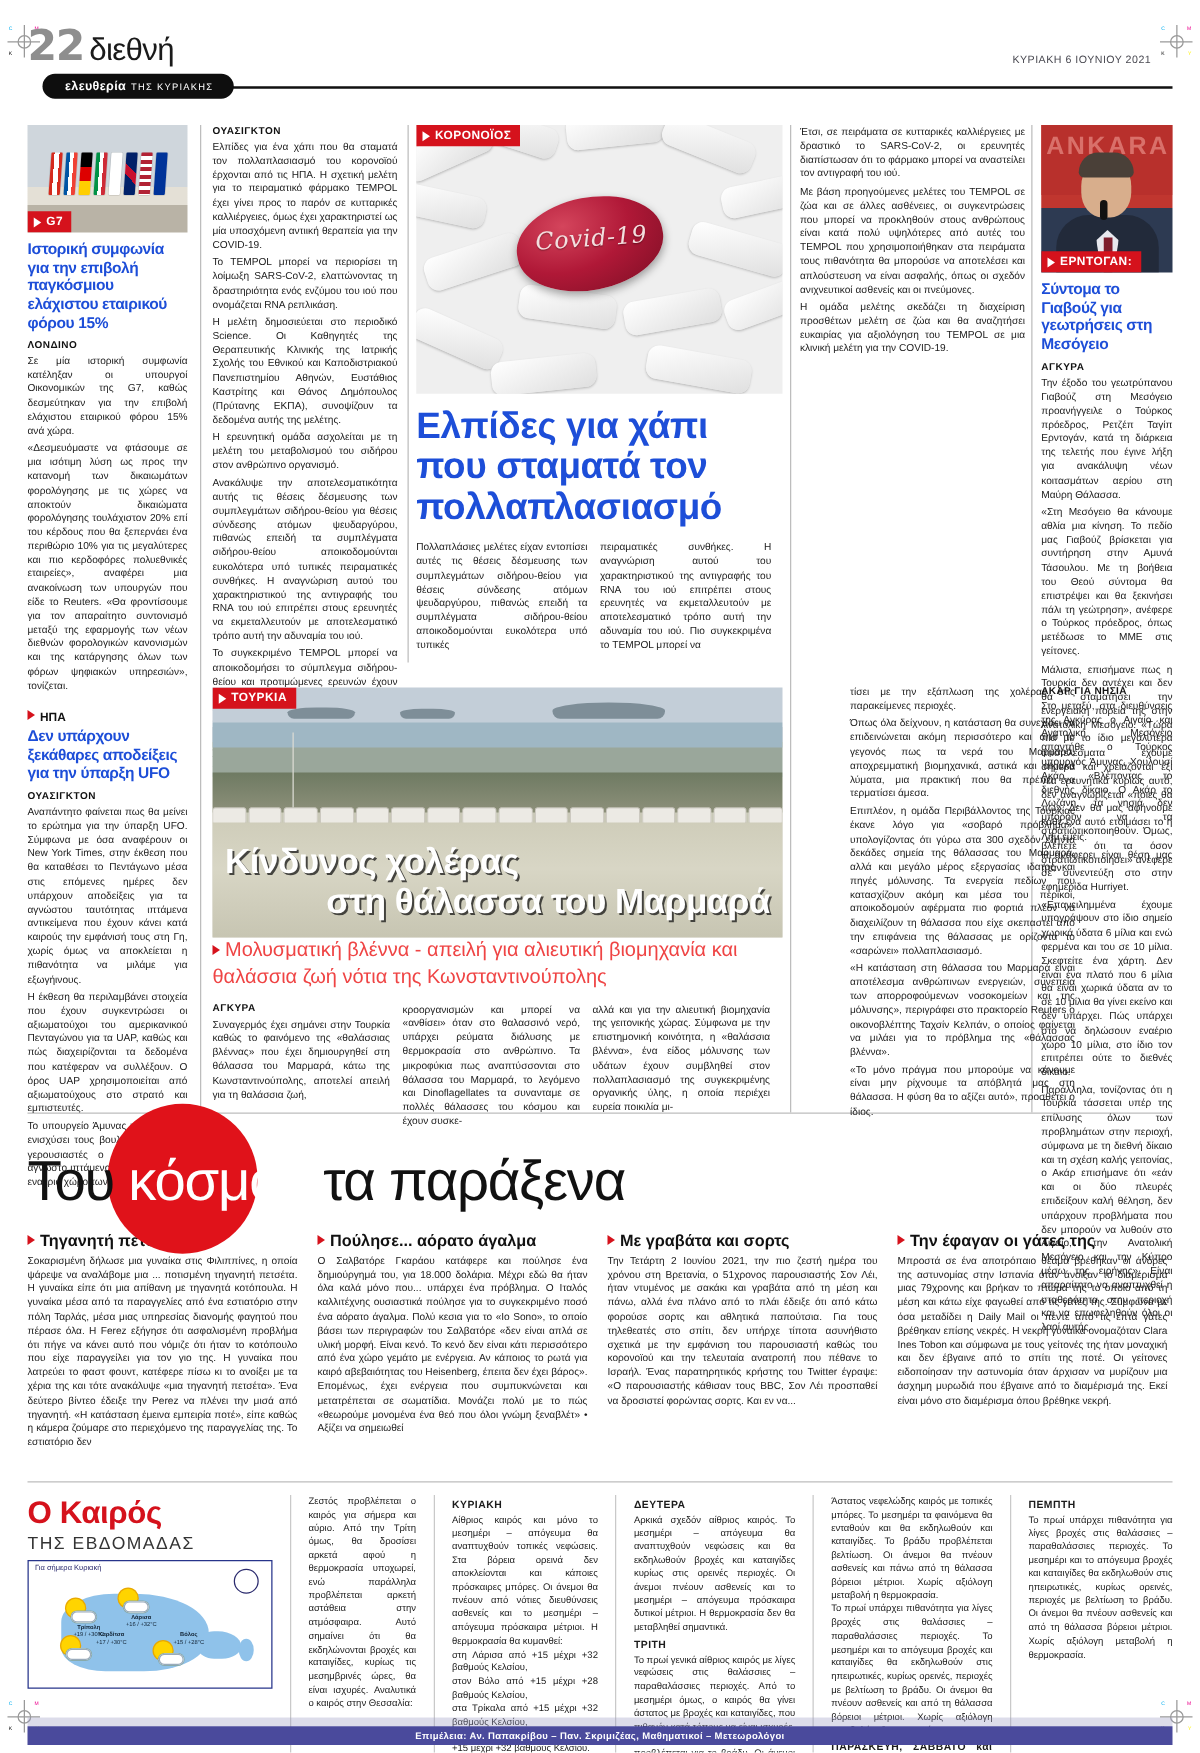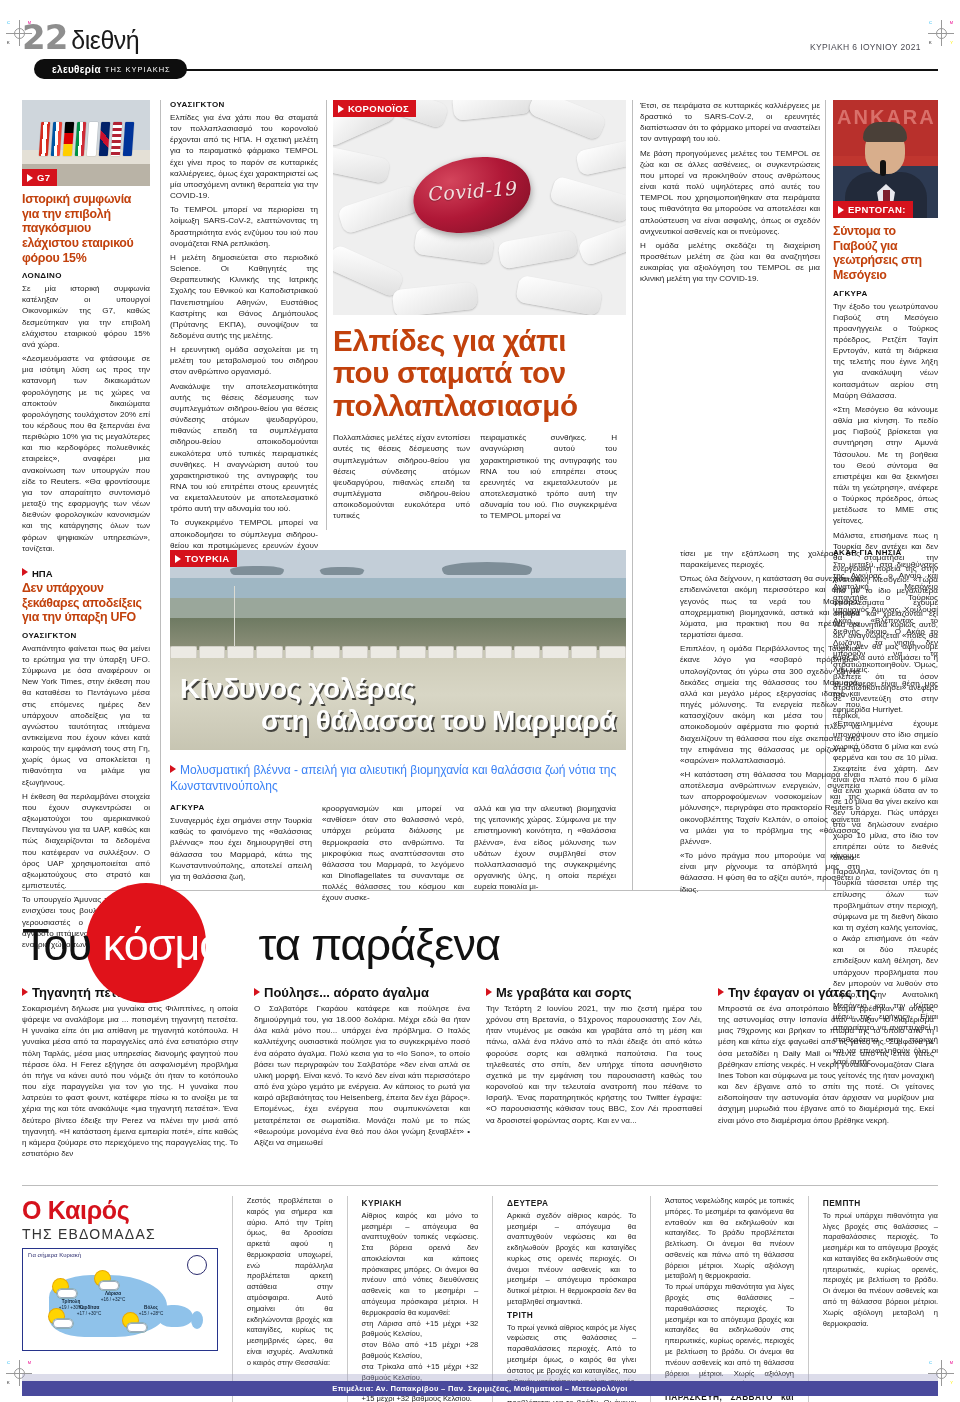--- a/index.html
+++ b/index.html
@@ -52,21 +52,21 @@
 
   
   .kicker{ display:inline-flex; align-items:center; gap:4px;
     background:#d5121c; color:#fff; font-weight:bold; font-size:9.5px;
     padding:3px 7px 3px 5px; letter-spacing:0.4px;}
   .kicker .tri{ width:0;height:0;border-left:6px solid #fff;
     border-top:4px solid transparent;border-bottom:4px solid transparent;}
   .redtri{ width:0;height:0;border-left:6px solid #d5121c;
     border-top:4px solid transparent;border-bottom:4px solid transparent;
     display:inline-block; margin-right:4px; vertical-align:1px;}
-  .hl{ font-weight:bold; line-height:1.18; letter-spacing:-0.3px; color:#c2410c;}
+  .hl{ font-weight:bold; line-height:1.18; letter-spacing:-0.3px; color:#1d4ed8;}
   .dateline{ font-weight:bold; font-size:8px; letter-spacing:0.4px; margin:6px 0 3px;}
   .body{ font-size:8.1px; line-height:1.38; text-align:justify; color:#1b1b1b;
     hyphens:auto;}
   .body p{ margin:0 0 3px;}
   .vrule{ position:absolute; width:1px; background:#bdbdbd; }
 
   
   #col-left{ position:absolute; left:22px; top:100px; width:128px;}
   .photo{ width:100%; position:relative; overflow:hidden; background:#ccc;}
   #g7-photo{ height:86px;
@@ -139,21 +139,21 @@
      gap:2px; align-items:flex-end;}
   .boat{ flex:1; height:70%; background:#eceae4;
      border-radius:2px 2px 9px 9px; box-shadow:0 0 0 .5px #b8b5ab inset;}
   .mast{ position:absolute; left:14%; top:18%; width:1px; height:30%; background:#dcdcd4;}
   .slime{ position:absolute; left:0; right:0; bottom:0; height:46%;
      background:linear-gradient(#cfcdba,#d8d6c5 40%,#c7c5b2);}
   #turkey .hl-out{ position:absolute; left:10px; bottom:14px; right:10px;}
   #turkey .hl-out div{ font-weight:bold; font-size:28px; color:#fff;
      line-height:1.12; letter-spacing:-0.4px;
      text-shadow:1.6px 1.6px 0 rgba(20,20,20,.75);}
-  #turkey-sub{ margin-top:12px; font-size:12px; line-height:1.34; color:#3b82f6;}
+  #turkey-sub{ margin-top:0; font-size:16px; line-height:1.34; color:#ef4444;}
   #turkey-cols{ display:flex; gap:10px; margin-top:9px;}
   #turkey-cols .body{ width:142px;}
 
   
   #col-right2{ position:absolute; left:640px; top:100px; width:180px;}
   #col-right3{ position:absolute; left:640px; top:548px; width:180px;margin-left:40px;}
   #col-right4{ position:absolute; left:833px; top:548px; width:105px;}
 
   
   #paraxena{ position:absolute; left:22px; top:905px; width:916px;}

